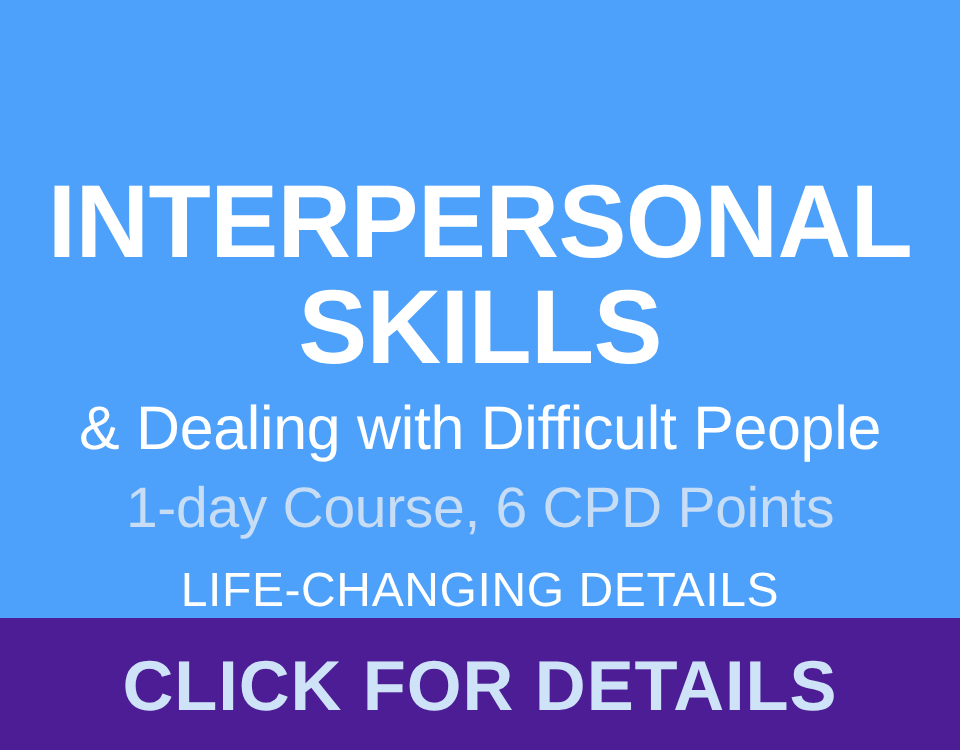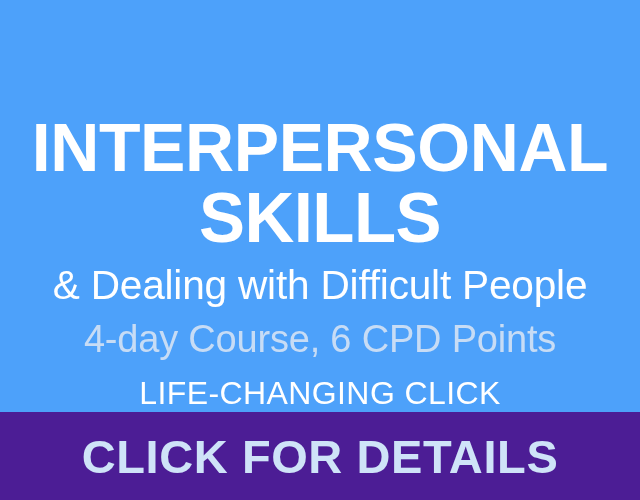--- a/index.html
+++ b/index.html
@@ -132,22 +132,22 @@
 <div id="banner-ad">
 
   <div class="ad-body">
 
     <div class="headline line-1">INTERPERSONAL</div>
 
     <div class="headline line-2">SKILLS</div>
 
     <div class="subhead">&amp; Dealing with Difficult People</div>
 
-    <div class="detail-line first">4-day Course, 6 CPD Points</div>
+    <div class="detail-line first">1-day Course, 6 CPD Points</div>
 
 
-    <div class="impact-line">LIFE-CHANGING CLICK</div>
+    <div class="impact-line">LIFE-CHANGING DETAILS</div>
   </div>
 
   <div class="cta-band">
     <span class="cta-text">CLICK FOR DETAILS</span>
   </div>
 </div>
 
 </body></html>

